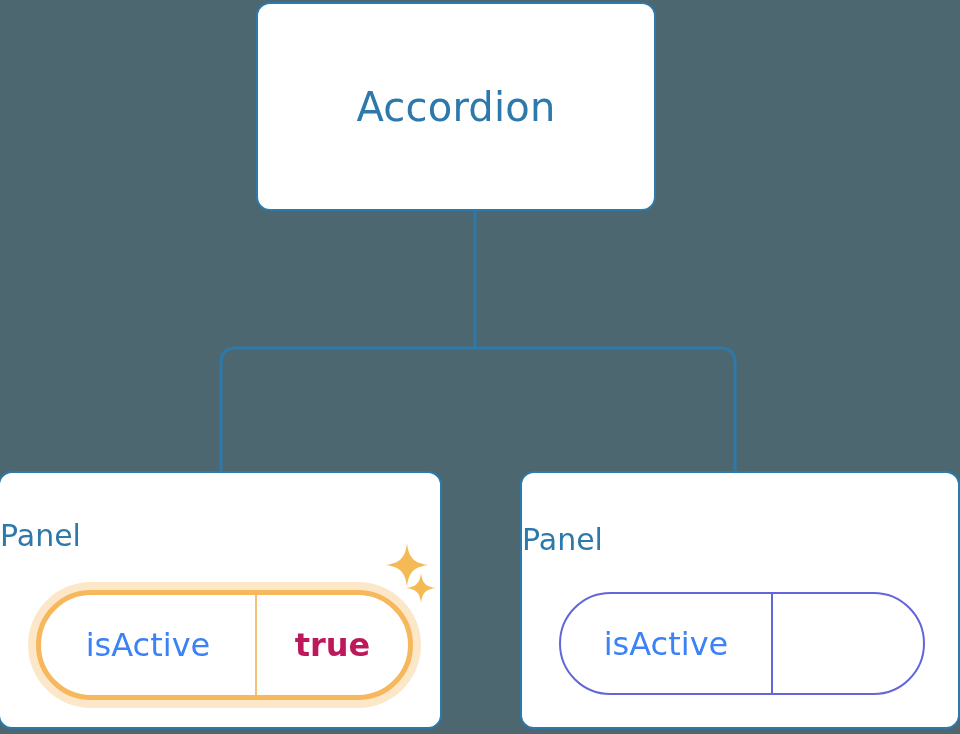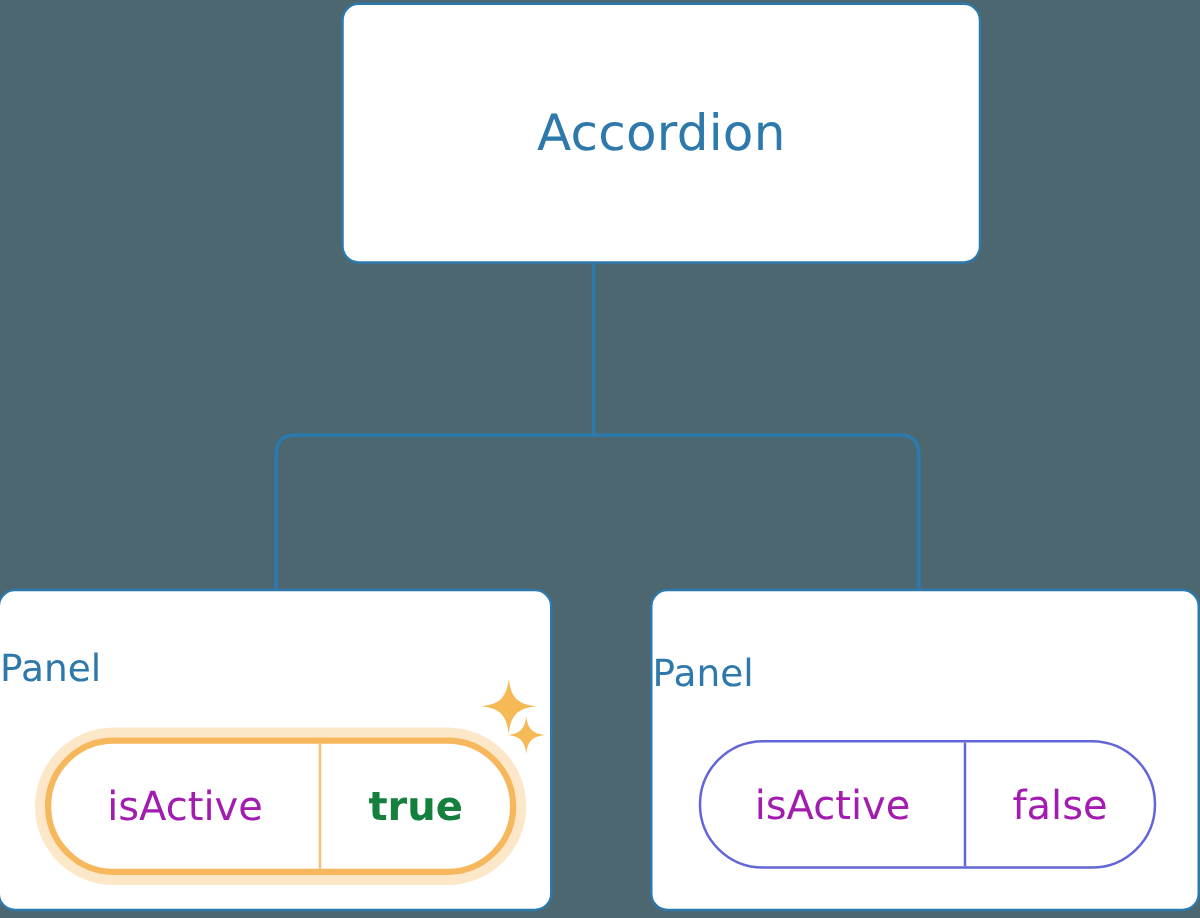--- a/index.html
+++ b/index.html
@@ -34,23 +34,23 @@
   
   .card {
     position: absolute;
     background: #ffffff;
     border: 2px solid #2e79ab;
     border-radius: 14px;
     z-index: 2;
   }
 
   .card-root {
-    left: 273px;
+    left: 256px;
     top: 2px;
-    width: 512px;
+    width: 400px;
     height: 209px;
     display: flex;
     align-items: center;
     justify-content: center;
   }
 
   .card-panel-left {
     left: -2px;
     top: 471px;
     width: 444px;
@@ -111,42 +111,42 @@
     width: 377px;
     height: 110px;
     border: 5px solid #f7b75c;
     box-shadow: 0 0 0 8px rgba(247,183,92,0.33);
   }
 
   .pill-cell {
     display: flex;
     align-items: center;
     justify-content: center;
-    color: #a21caf;
+    color: #3b82f6;
     font-size: 32px;
     line-height: 1;
     white-space: nowrap;
   }
 
   .pill-normal .pill-key {
     flex: 0 0 212px;
     border-right: 2px solid #6366d8;
   }
   .pill-normal .pill-val {
     flex: 1 1 auto;
   }
 
   .pill-highlight .pill-key {
     flex: 0 0 216px;
     border-right: 2px solid #f3c277;
   }
   .pill-highlight .pill-val {
     flex: 1 1 auto;
     font-weight: 700;
-    color: #15803d;
+    color: #be185d;
   }
 
   
   .sparkle {
     position: absolute;
     z-index: 3;
     pointer-events: none;
   }
   .sparkle-lg { left: 385px; top: 543px; width: 44px; height: 44px; }
   .sparkle-sm { left: 406px; top: 573px; width: 30px; height: 30px; }
@@ -179,17 +179,16 @@
   </svg>
   <svg class="sparkle sparkle-sm" viewBox="0 0 100 100">
     <path d="M50 0 C54 34 66 46 100 50 C66 54 54 66 50 100 C46 66 34 54 0 50 C34 46 46 34 50 0 Z" fill="#f5b955"></path>
   </svg>
 
   <div class="card card-panel-right">
     <div class="panel-title">Panel</div>
 
     <div class="pill pill-normal">
       <div class="pill-cell pill-key">isActive</div>
-      <div class="pill-cell pill-val">false</div>
     </div>
   </div>
 
 </div>
 
 </body></html>

